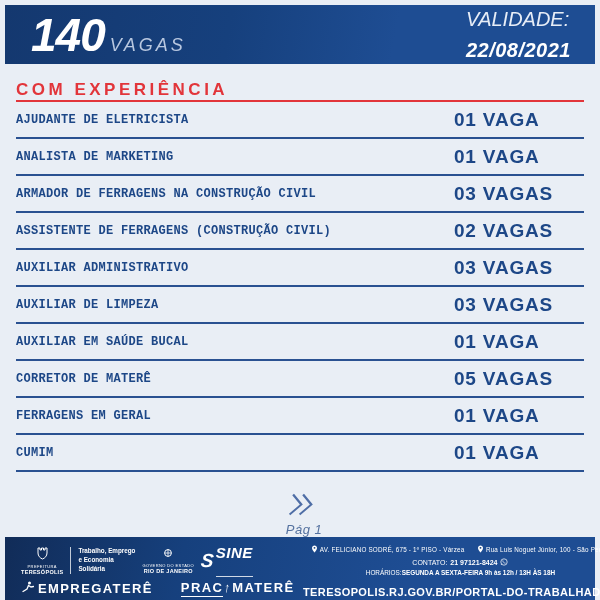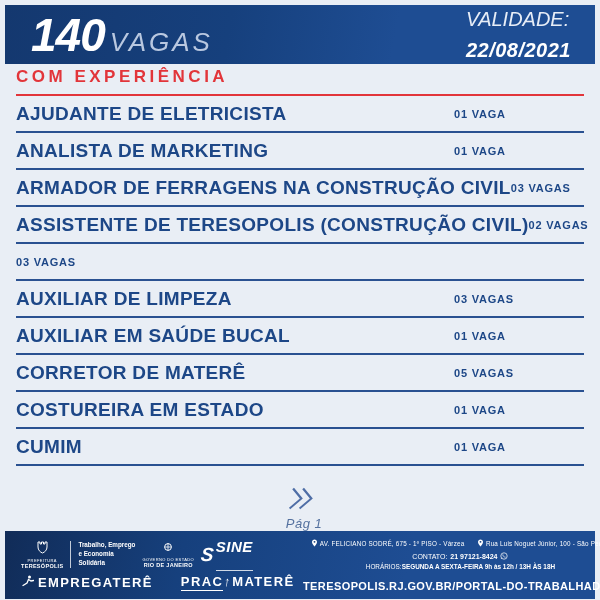--- a/index.html
+++ b/index.html
@@ -9,31 +9,31 @@
   html,body{margin:0;padding:0;background:var(--page-bg);}
   .page{width:600px;height:600px;position:relative;overflow:hidden;background:var(--page-bg);
         display:flex;flex-direction:column;font-family:"Liberation Sans",sans-serif;}
 
   
   .header{margin:5px 5px 0;height:59px;flex:0 0 auto;
           background:linear-gradient(100deg,#14386f 0%,var(--navy-band) 38%,var(--navy-band-light) 66%);
           display:flex;align-items:center;justify-content:space-between;padding:0 24px 0 26px;box-sizing:border-box;gap:24px;}
   .brand{display:flex;align-items:baseline;font-style:italic;}
   .brand-count{color:#fff;font-size:46px;font-weight:bold;line-height:1;letter-spacing:-1px;}
-  .brand-label{color:#b9c8e0;font-size:26px;font-weight:400;letter-spacing:3px;margin-left:5px;}
+  .brand-label{color:#b9c8e0;font-size:18px;font-weight:400;letter-spacing:3px;margin-left:5px;}
   .validity{font-style:italic;font-size:20px;color:#e7edf7;display:flex;align-items:baseline;gap:8px;white-space:nowrap;flex-direction:column;}
   .validity-date{font-weight:bold;color:#fff;letter-spacing:.5px;font-style:italic;}
 
   
   .main{padding:0 16px;flex:0 0 auto;}
-  .section-title{margin-top:3px;color:var(--red);font-size:17px;font-weight:bold;
-                 letter-spacing:3.5px;padding-bottom:7px;border-bottom:2.5px solid var(--red);}
+  .section-title{margin-top:16px;color:var(--red);font-size:17px;font-weight:bold;
+                 letter-spacing:3.5px;border-bottom:2.5px solid var(--red);}
   .job-row{display:flex;align-items:center;height:35px;border-bottom:2px solid var(--sep);}
-  .job-title{flex:1;color:var(--navy-text);font-weight:bold;font-size:19px;letter-spacing:.3px;white-space:nowrap;}
-  .job-count{width:130px;flex:0 0 auto;color:var(--navy-text);font-weight:bold;font-size:11px;letter-spacing:.8px;}
+  .job-title{flex:1;color:var(--navy-text);font-weight:bold;font-size:12px;letter-spacing:.3px;white-space:nowrap;font-family:Liberation Mono, monospace;}
+  .job-count{width:130px;flex:0 0 auto;color:var(--navy-text);font-weight:bold;font-size:19px;letter-spacing:.8px;}
 
   
   .pagination{text-align:center;margin-top:20px;margin-left:8px;}
   .pag-icon{display:inline-block;transform:skewX(-10deg);}
   .pag-label{font-style:italic;font-size:13px;margin-top:1px;color:var(--muted-blue);letter-spacing:.5px;}
 
   
   .footer{margin:auto 5px 5px;height:68px;flex:0 0 auto;color:#fff;box-sizing:border-box;
           background:linear-gradient(102deg,#112c58 0%,var(--navy-band) 30%,var(--navy-band-light) 68%);
           display:flex;}
@@ -88,40 +88,41 @@
     </div>
     <div class="job-row">
       <span class="job-title">ANALISTA DE MARKETING</span>
       <span class="job-count">01 VAGA</span>
     </div>
     <div class="job-row">
       <span class="job-title">ARMADOR DE FERRAGENS NA CONSTRUÇÃO CIVIL</span>
       <span class="job-count">03 VAGAS</span>
     </div>
     <div class="job-row">
-      <span class="job-title">ASSISTENTE DE TERESOPOLIS (CONSTRUÇÃO CIVIL)</span>
+      <span class="job-title">ASSISTENTE DE FERRAGENS (CONSTRUÇÃO CIVIL)</span>
       <span class="job-count">02 VAGAS</span>
     </div>
     <div class="job-row">
+      <span class="job-title">AUXILIAR ADMINISTRATIVO</span>
       <span class="job-count">03 VAGAS</span>
     </div>
     <div class="job-row">
       <span class="job-title">AUXILIAR DE LIMPEZA</span>
       <span class="job-count">03 VAGAS</span>
     </div>
     <div class="job-row">
       <span class="job-title">AUXILIAR EM SAÚDE BUCAL</span>
       <span class="job-count">01 VAGA</span>
     </div>
     <div class="job-row">
       <span class="job-title">CORRETOR DE MATERÊ</span>
       <span class="job-count">05 VAGAS</span>
     </div>
     <div class="job-row">
-      <span class="job-title">COSTUREIRA EM ESTADO</span>
+      <span class="job-title">FERRAGENS EM GERAL</span>
       <span class="job-count">01 VAGA</span>
     </div>
     <div class="job-row">
       <span class="job-title">CUMIM</span>
       <span class="job-count">01 VAGA</span>
     </div>
   </div>
 
   <div class="pagination">
     <span class="pag-icon">

